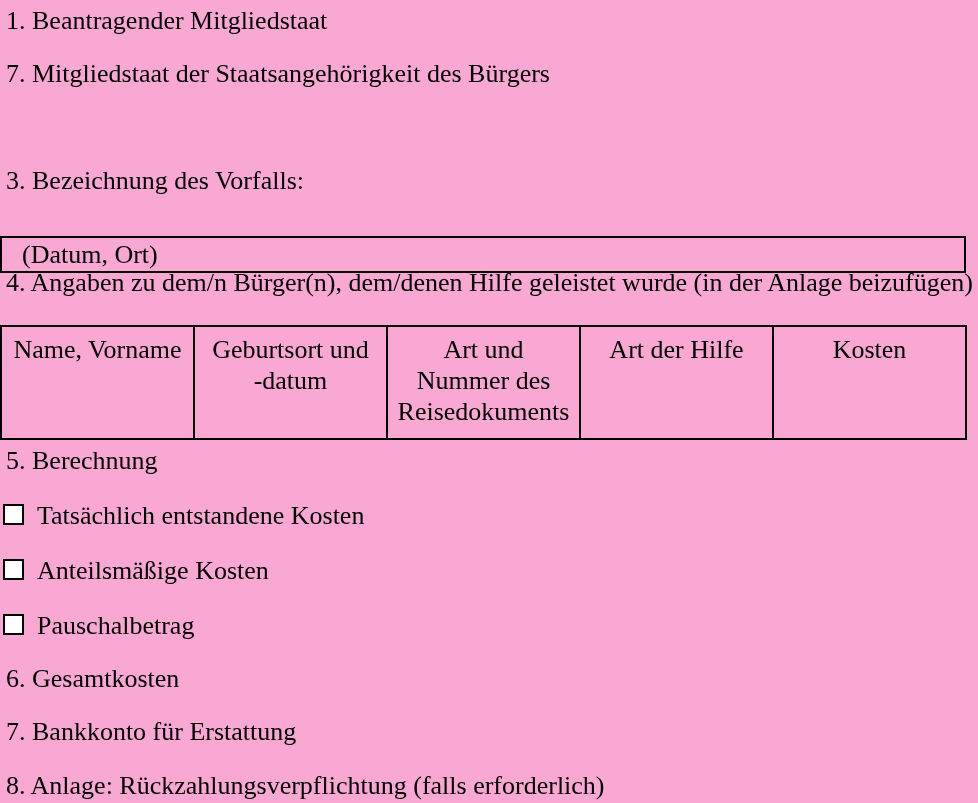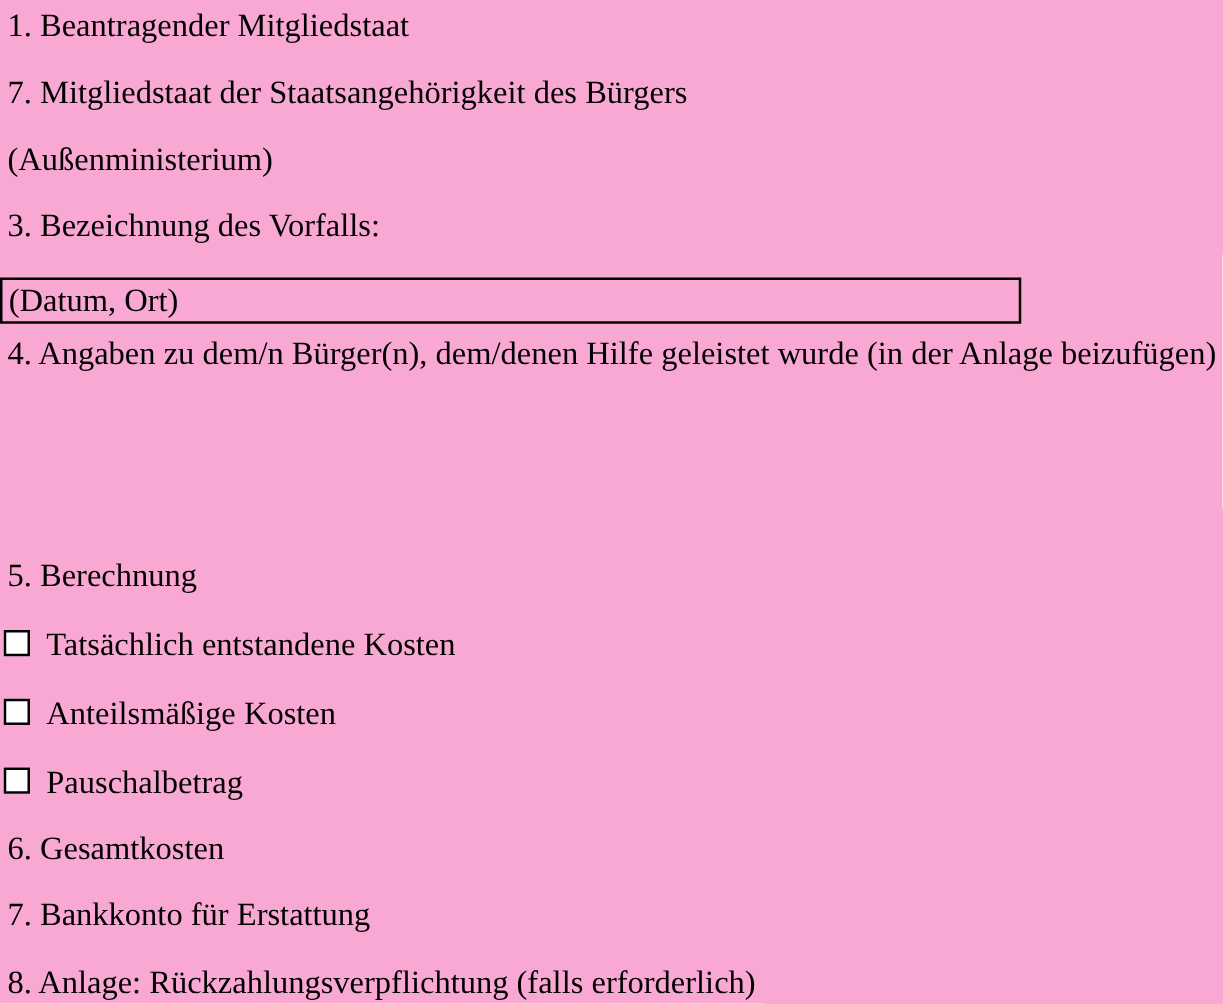--- a/index.html
+++ b/index.html
@@ -20,28 +20,28 @@
   }
   .line {
     position: absolute;
     left: 6px;
     white-space: nowrap;
   }
   
   .field-box {
     position: absolute;
     left: 0;
-    top: 222px;
-    width: 817px;
+    top: 236px;
+    width: 966px;
     height: 37px;
     border: 2px solid #000000;
     box-sizing: border-box;
     display: flex;
     align-items: center;
-    padding-left: 5px;
+    padding-left: 20px;
   }
   
   table.assist {
     position: absolute;
     left: 0;
     top: 325px;
     width: 966px;
     border-collapse: collapse;
     table-layout: fixed;
     font-size: 26px;
@@ -76,30 +76,43 @@
 </style>
 </head>
 <body>
 
 <div class="page">
 
   <div class="line" style="top:6px">1. Beantragender Mitgliedstaat</div>
 
   <div class="line" style="top:59px">7. Mitgliedstaat der Staatsangehörigkeit des Bürgers</div>
 
-  <div class="line" style="top:113px">(Außenministerium)</div>
 
   <div class="line" style="top:166px">3. Bezeichnung des Vorfalls:</div>
 
   <div class="field-box">
     <span>(Datum, Ort)</span>
   </div>
 
   <div class="line" style="top:268px">4. Angaben zu dem/n Bürger(n), dem/denen Hilfe geleistet wurde (in der Anlage beizufügen)</div>
 
+  <table class="assist">
+    <tbody>
+        <tr>
+      <th>Name, Vorname</th>
+      <th>Geburtsort und
+-datum</th>
+      <th>Art und
+Nummer des
+Reisedokuments</th>
+      <th>Art der Hilfe</th>
+      <th>Kosten</th>
+    </tr>
+  </tbody>
+    </table>
 
   <div class="line" style="top:446px">5. Berechnung</div>
 
   <div class="check-line" style="top:501px">
     <span class="checkbox"></span><span>Tatsächlich entstandene Kosten</span>
   </div>
 
   <div class="check-line" style="top:611px">
     <span class="checkbox"></span><span>Pauschalbetrag</span>
   </div>

